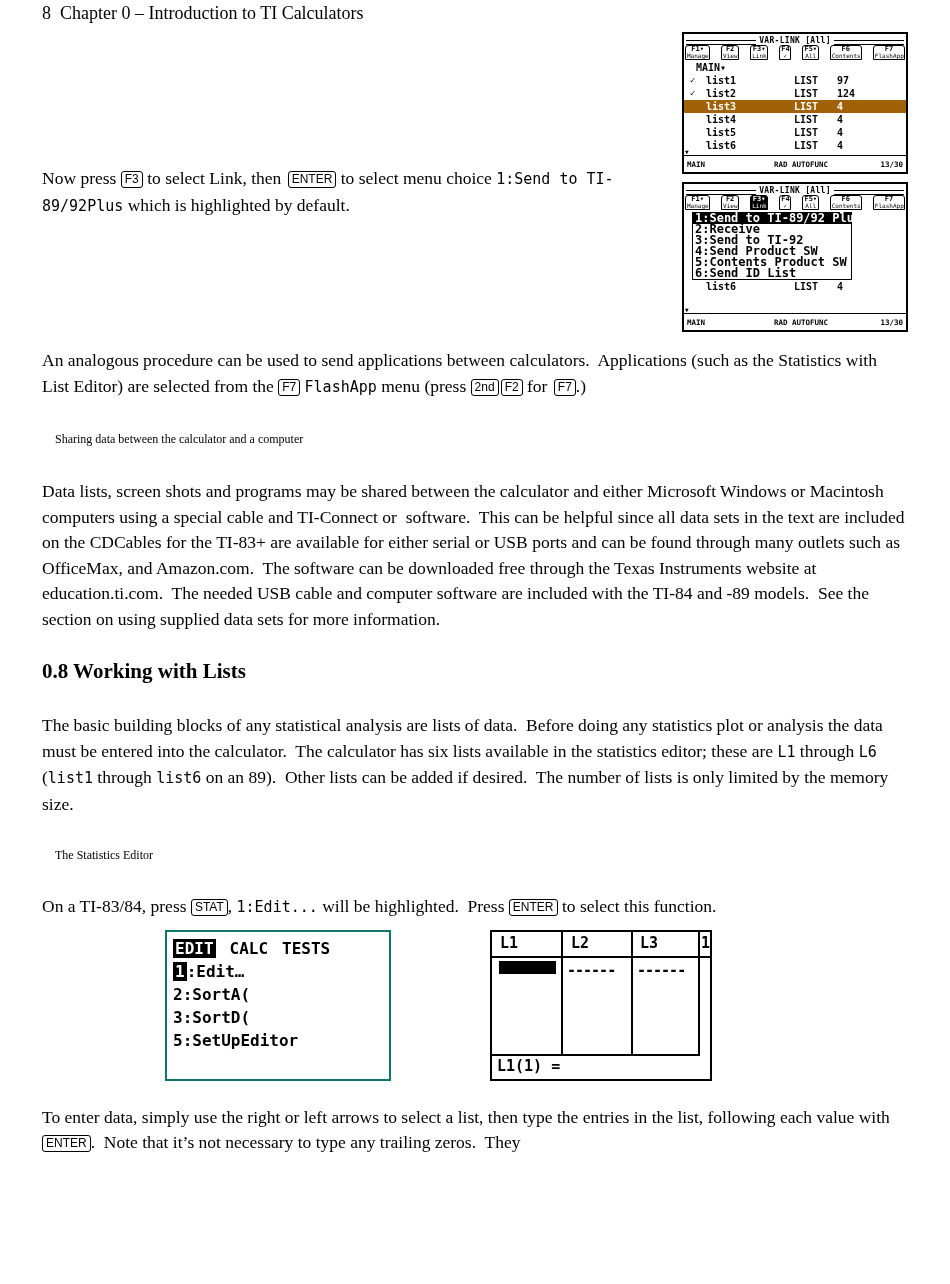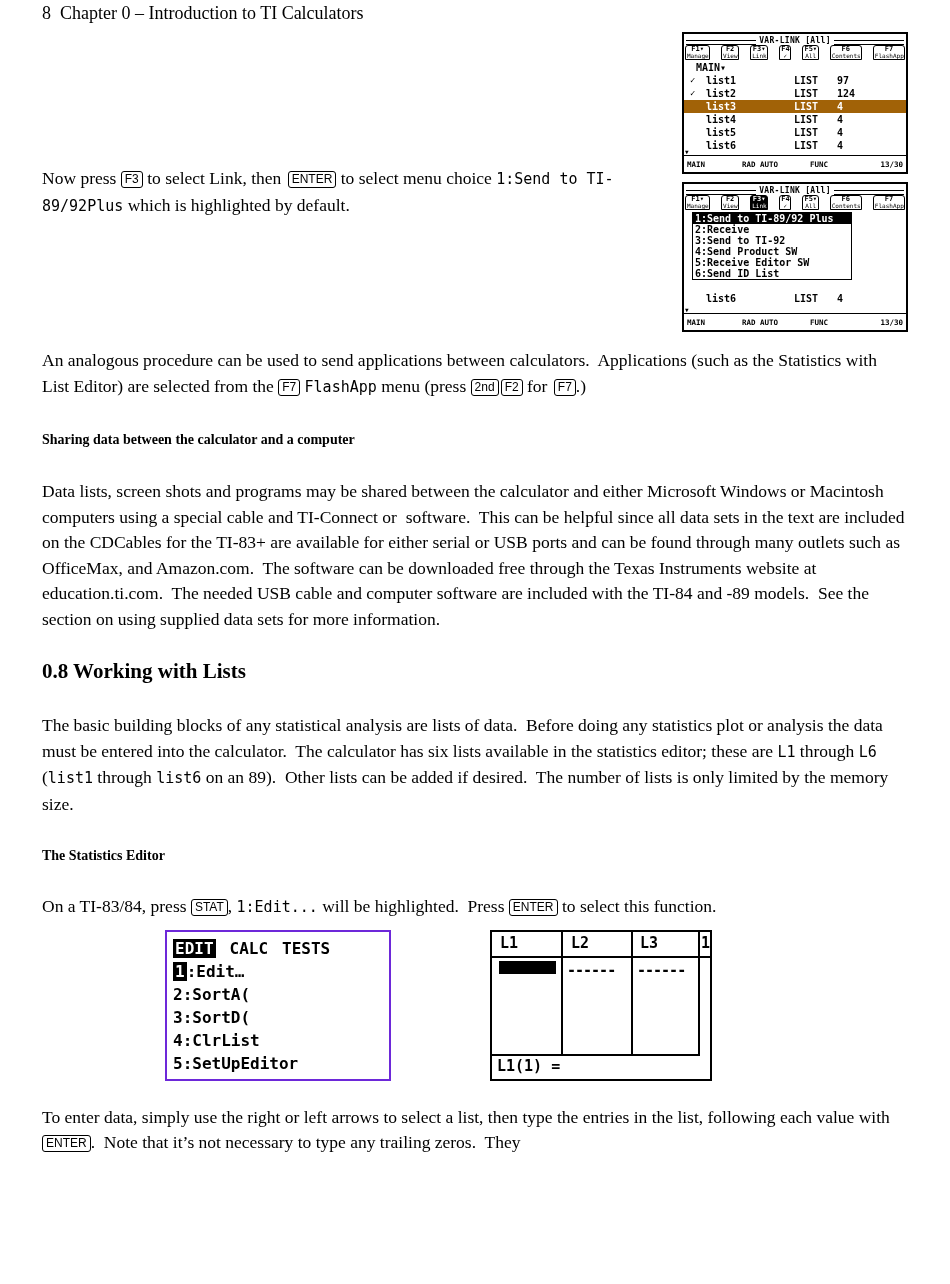--- a/index.html
+++ b/index.html
@@ -20,21 +20,21 @@
   .key {
     font-family: "Liberation Sans", sans-serif;
     font-size: 12px; line-height: 14px;
     border: 1.2px solid #000; border-radius: 3px;
     padding: 0 3px 1px; white-space: nowrap;
     display: inline-block; vertical-align: 1px;
   }
   .key + .key { margin-left: 2px; }
   .mono { font-family: "DejaVu Sans Mono", monospace; font-size: 15px; }
 
-  .subhead { font-size: 14px; font-weight: bold; margin: 0; line-height: 23px; }
+  .subhead { font-size: 12px; font-weight: normal; margin: 13px; line-height: 23px; }
   .section-head { font-size: 21px; font-weight: bold; margin: 0; line-height: 27px; }
 
   
   .top-section { position: relative; margin-top: 8px; min-height: 300px; }
   .top-left { width: 600px; padding-top: 14px; }
   .top-right { position: absolute; top: 0; right: 0; width: 226px; display: flex; flex-direction: column; gap: 8px; }
 
   .ti89 {
     border: 2px solid #000; background: #fff;
     display: flex; flex-direction: column;
@@ -54,30 +54,30 @@
   .ti89-content { flex: 1; position: relative; font-weight: bold; padding-top: 1px; }
   .vl-folder { font-size: 10px; line-height: 13px; padding-left: 12px; }
   .vl-row { display: flex; font-size: 10px; line-height: 13px; height: 13px; padding-left: 6px; }
   .vl-row.selected { background: #a16207; color: #fff; }
   .vl-check { width: 16px; font-size: 9px; }
   .vl-name { width: 88px; }
   .vl-type { width: 43px; }
   .scroll-arrow { position: absolute; left: 1px; bottom: 0; font-size: 6px; line-height: 7px; }
   .ti89-status { border-top: 1.5px solid #000; height: 12px; display: flex; align-items: center; font-size: 7.5px; font-weight: bold; padding: 8px 3px; }
   .ti89-status .st1 { width: 55px; }
-  .ti89-status .st2 { width: 68px; }
+  .ti89-status .st2 { width: 68px; text-align: right; }
   .ti89-status .st3 { flex: 1; }
-  .vl-menu { border: 1.2px solid #000; margin: 1px 0 12px 8px; width: 160px; font-size: 10px; line-height: 11px; background: #fff; position: relative; z-index: 2; }
+  .vl-menu { border: 1.2px solid #000; margin: 1px 0 0 8px; width: 160px; font-size: 12px; line-height: 11px; background: #fff; position: relative; z-index: 2; }
   .vl-menu-item { padding-left: 2px; white-space: nowrap; }
   .vl-menu-item.selected { background: #000; color: #fff; }
 
   
   .screens-row { display: flex; margin-left: 123px; margin-top: 9px; gap: 99px; }
   .ti83 {
-    width: 226px; height: 151px; border: 2px solid #6d28d9;
+    width: 226px; height: 151px; border: 2px solid #0f766e;
     padding: 5px 0 0 6px;
     font-family: "DejaVu Sans Mono", monospace;
     font-weight: bold; font-size: 16px; line-height: 23px;
   }
   .inv { background: #000; color: #fff; padding: 0 2px; }
   .ti83-menubar .tab { margin-right: 14px; }
   .ti83-line { white-space: nowrap; }
 
   .ti83-editor {
     width: 222px; height: 151px; border: 2px solid #000;
@@ -225,21 +225,21 @@
               <span class="f">F7</span>
               <span class="l">FlashApp</span>
             </div>
         </div>
         <div class="ti89-content">
           <div class="vl-menu">
             <div class="vl-menu-item selected">1:Send to TI-89/92 Plus</div>
             <div class="vl-menu-item">2:Receive</div>
             <div class="vl-menu-item">3:Send to TI-92</div>
             <div class="vl-menu-item">4:Send Product SW</div>
-            <div class="vl-menu-item">5:Receive Editor SW</div>
+            <div class="vl-menu-item">5:Contents Product SW</div>
             <div class="vl-menu-item">6:Send ID List</div>
           </div>
           <div class="vl-row">
             <span class="vl-check"></span>
             <span class="vl-name">list6</span>
             <span class="vl-type">LIST</span>
             <span class="vl-size">4</span>
           </div>
           <span class="scroll-arrow">▼</span>
         </div>
@@ -270,21 +270,20 @@
 
   <div class="screens-row">
 
     <div class="ti83">
       <div class="ti83-line ti83-menubar">
         <span class="inv tab">EDIT</span><span class="tab">CALC</span><span class="tab">TESTS</span>
       </div>
       <div class="ti83-line"><span class="inv">1</span><span>:Edit…</span></div>
       <div class="ti83-line"><span>2</span><span>:SortA(</span></div>
       <div class="ti83-line"><span>3</span><span>:SortD(</span></div>
-      <div class="ti83-line"><span>4</span><span>:ClrList</span></div>
       <div class="ti83-line"><span>5</span><span>:SetUpEditor</span></div>
     </div>
 
     <div class="ti83-editor">
       <span class="le-h" style="left:8px">L1</span>
       <span class="le-h" style="left:79px">L2</span>
       <span class="le-h" style="left:148px">L3</span>
       <span class="le-h" style="left:209px">1</span>
       <div class="le-vline" style="left:69px"></div>
       <div class="le-vline" style="left:139px"></div>

